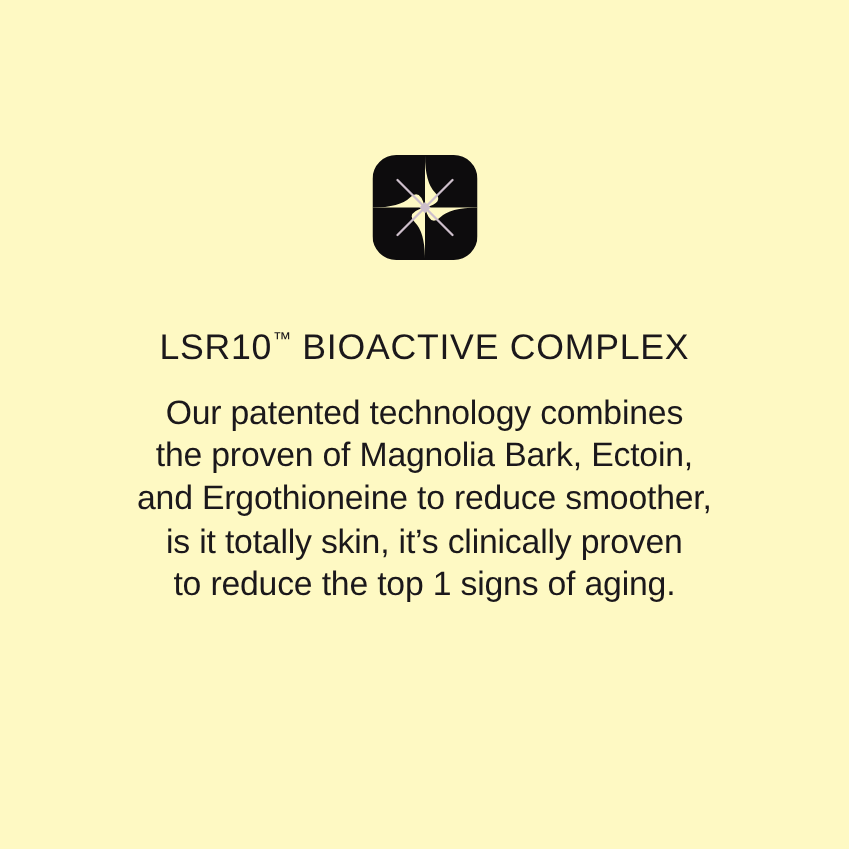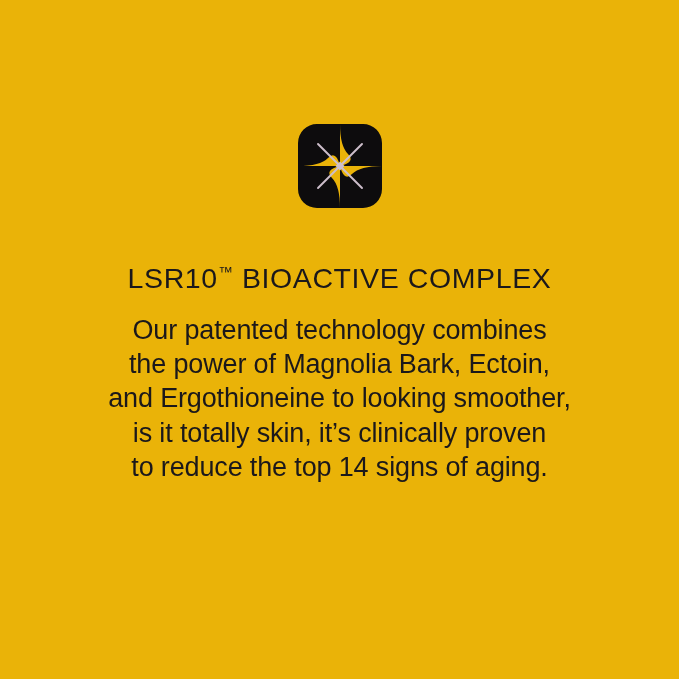--- a/index.html
+++ b/index.html
@@ -9,21 +9,21 @@
   body {
     width: 679px;
     height: 679px;
     overflow: hidden;
     font-family: "Liberation Sans", sans-serif;
   }
   #card {
     position: relative;
     width: 679px;
     height: 679px;
-    background: #eab308;
+    background: #fef9c3;
     display: flex;
     flex-direction: column;
     align-items: center;
   }
   #logo-wrap {
     position: absolute;
     top: 124px;
     left: 50%;
     transform: translateX(-50%);
     width: 84px;
@@ -99,19 +99,19 @@
       </g>
 
       <path d="M 42 37.5 L 46.5 42 L 42 46.5 L 37.5 42 Z" fill="#cdbfcb"></path>
     </svg>
   </div>
 
   <div id="headline"><span>LSR10</span><span class="tm">™</span><span> BIOACTIVE COMPLEX</span></div>
 
   <div id="body-copy">
     <span class="ln">Our patented technology combines</span>
-    <span class="ln">the power of Magnolia Bark, Ectoin,</span>
-    <span class="ln">and Ergothioneine to looking smoother,</span>
+    <span class="ln">the proven of Magnolia Bark, Ectoin,</span>
+    <span class="ln">and Ergothioneine to reduce smoother,</span>
     <span class="ln">is it totally skin, it’s clinically proven</span>
-    <span class="ln">to reduce the top 14 signs of aging.</span>
+    <span class="ln">to reduce the top 1 signs of aging.</span>
   </div>
 
 </div>
 
 </body></html>

